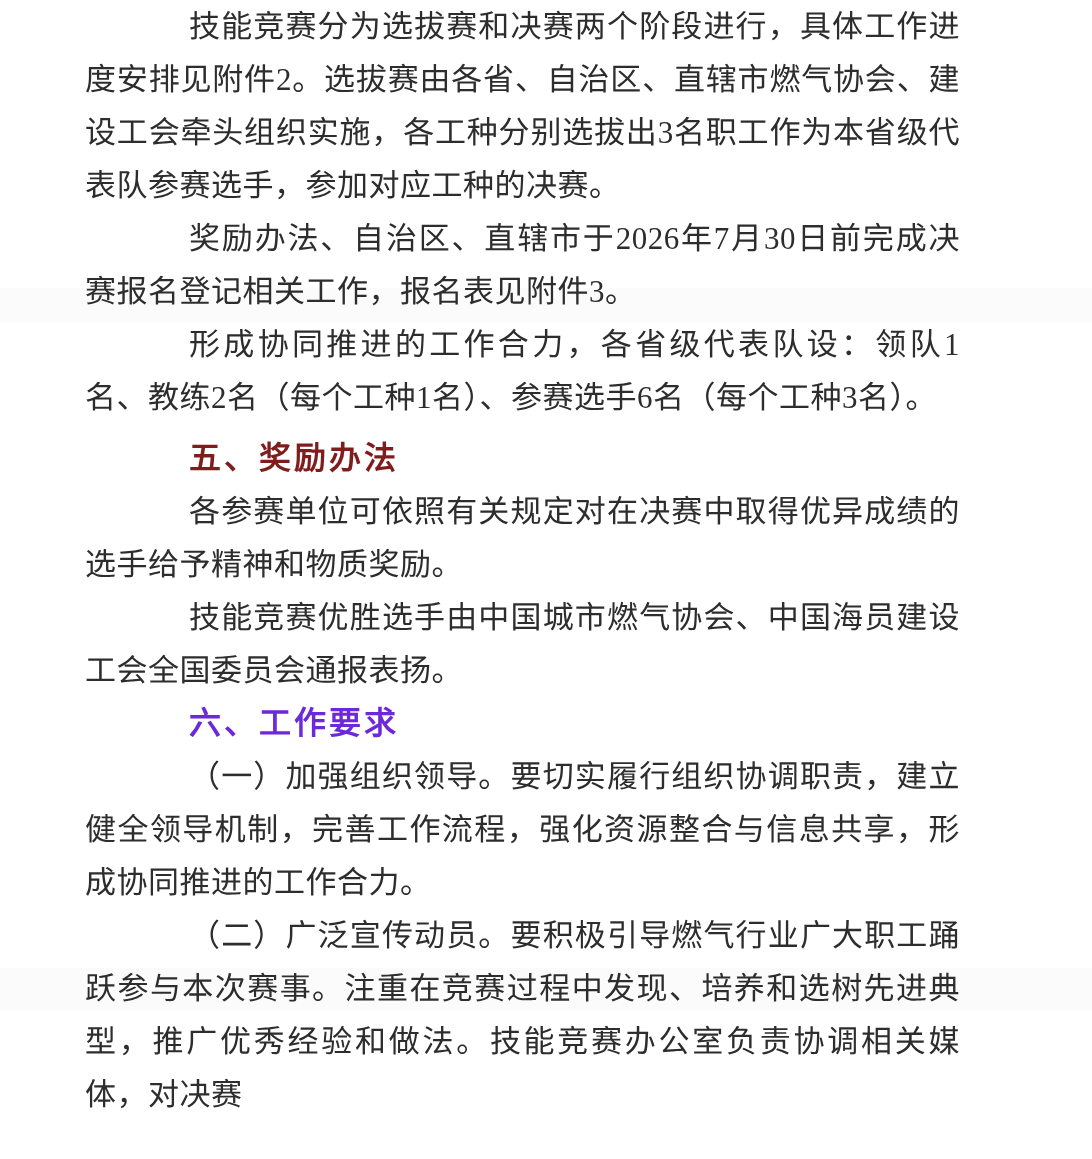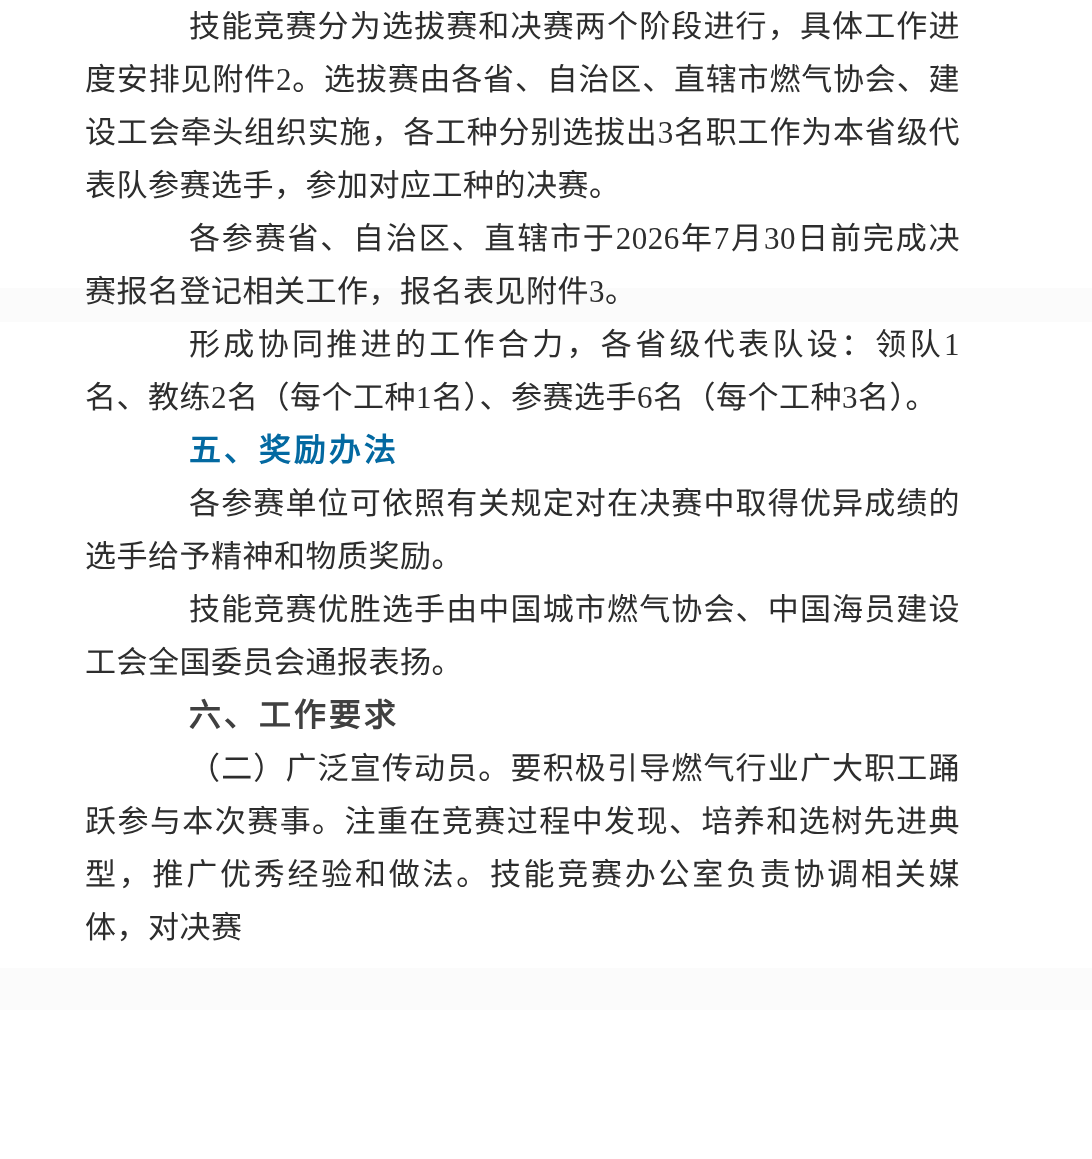--- a/index.html
+++ b/index.html
@@ -56,21 +56,22 @@
   }
 </style>
 </head>
 <body>
 
 <main class="page" style="background: rgb(255, 255, 255);">
   <div class="streak streak-1"></div>
   <div class="streak streak-2"></div>
   <section id="doc" class="text-block" style="color: rgb(45, 45, 45);">
       <p class="body">技能竞赛分为选拔赛和决赛两个阶段进行，具体工作进度安排见附件2。选拔赛由各省、自治区、直辖市燃气协会、建设工会牵头组织实施，各工种分别选拔出3名职工作为本省级代表队参赛选手，参加对应工种的决赛。</p>
-      <p class="body">各参赛省、自治区、直辖市于2026年7月30日前完成决赛报名登记相关工作，报名表见附件3。</p>
+      <p class="body">奖励办法、自治区、直辖市于2026年7月30日前完成决赛报名登记相关工作，报名表见附件3。</p>
       <p class="body">形成协同推进的工作合力，各省级代表队设：领队1名、教练2名（每个工种1名）、参赛选手6名（每个工种3名）。</p>
-      <p class="heading" style="color: #0369a1;">五、奖励办法</p>
+      <p class="heading" style="color: #7f1d1d; margin-top: 8px;">五、奖励办法</p>
       <p class="body">各参赛单位可依照有关规定对在决赛中取得优异成绩的选手给予精神和物质奖励。</p>
       <p class="body">技能竞赛优胜选手由中国城市燃气协会、中国海员建设工会全国委员会通报表扬。</p>
-      <p class="heading" style="color: #404040;">六、工作要求</p>
+      <p class="heading" style="color: #6d28d9;">六、工作要求</p>
+      <p class="body">（一）加强组织领导。要切实履行组织协调职责，建立健全领导机制，完善工作流程，强化资源整合与信息共享，形成协同推进的工作合力。</p>
       <p class="body">（二）广泛宣传动员。要积极引导燃气行业广大职工踊跃参与本次赛事。注重在竞赛过程中发现、培养和选树先进典型，推广优秀经验和做法。技能竞赛办公室负责协调相关媒体，对决赛</p>
     </section>
 </main>
 
 </body></html>

